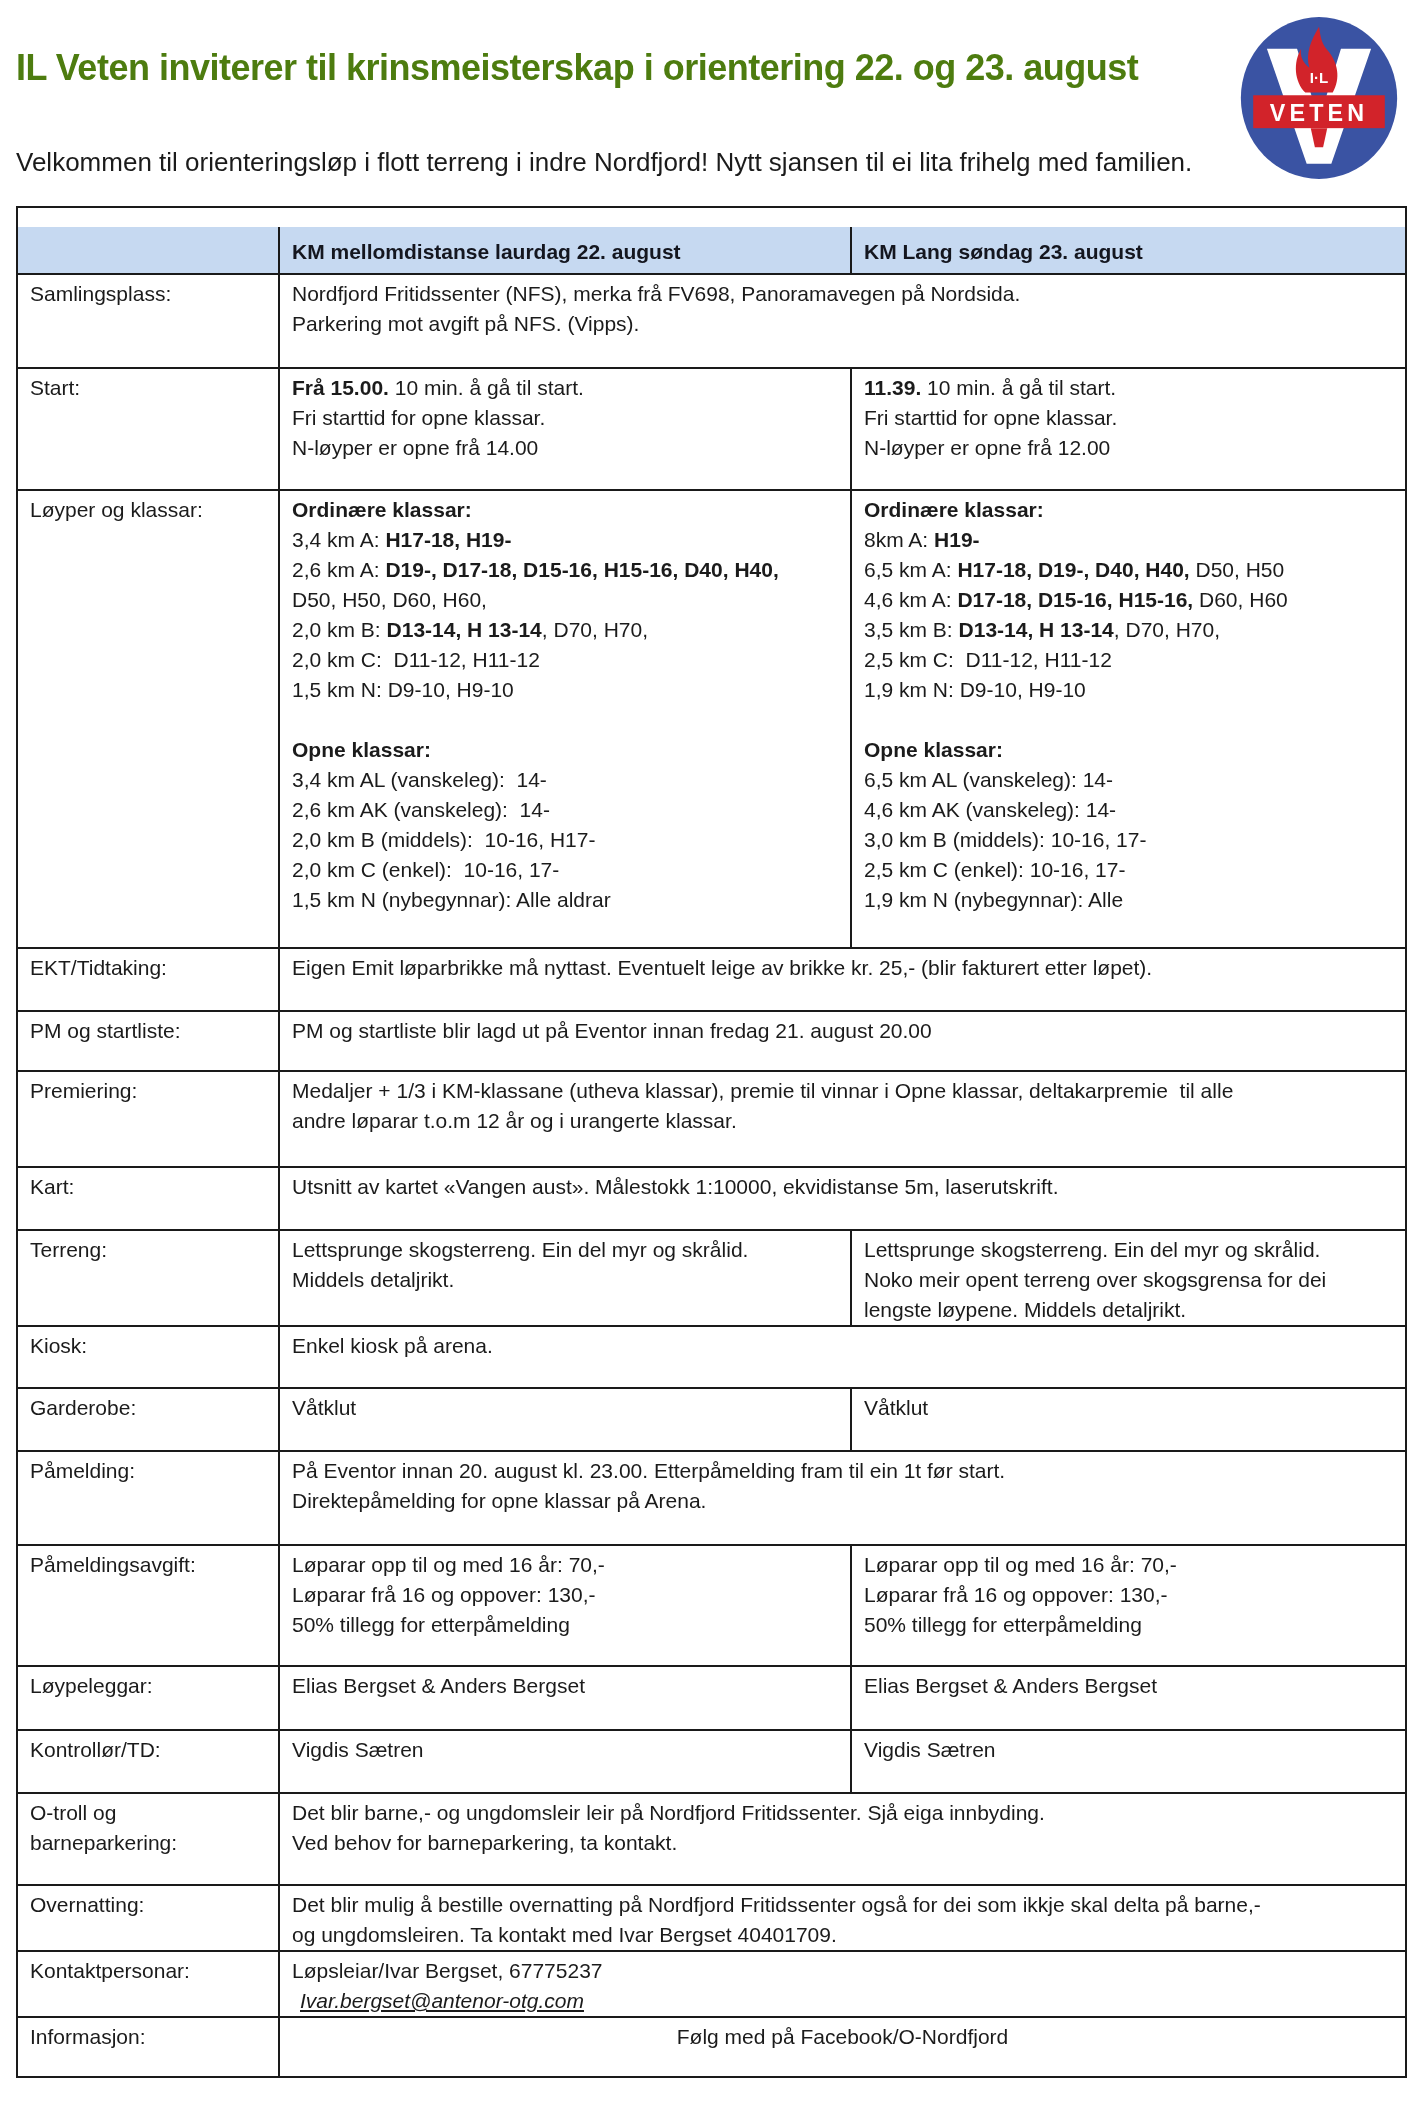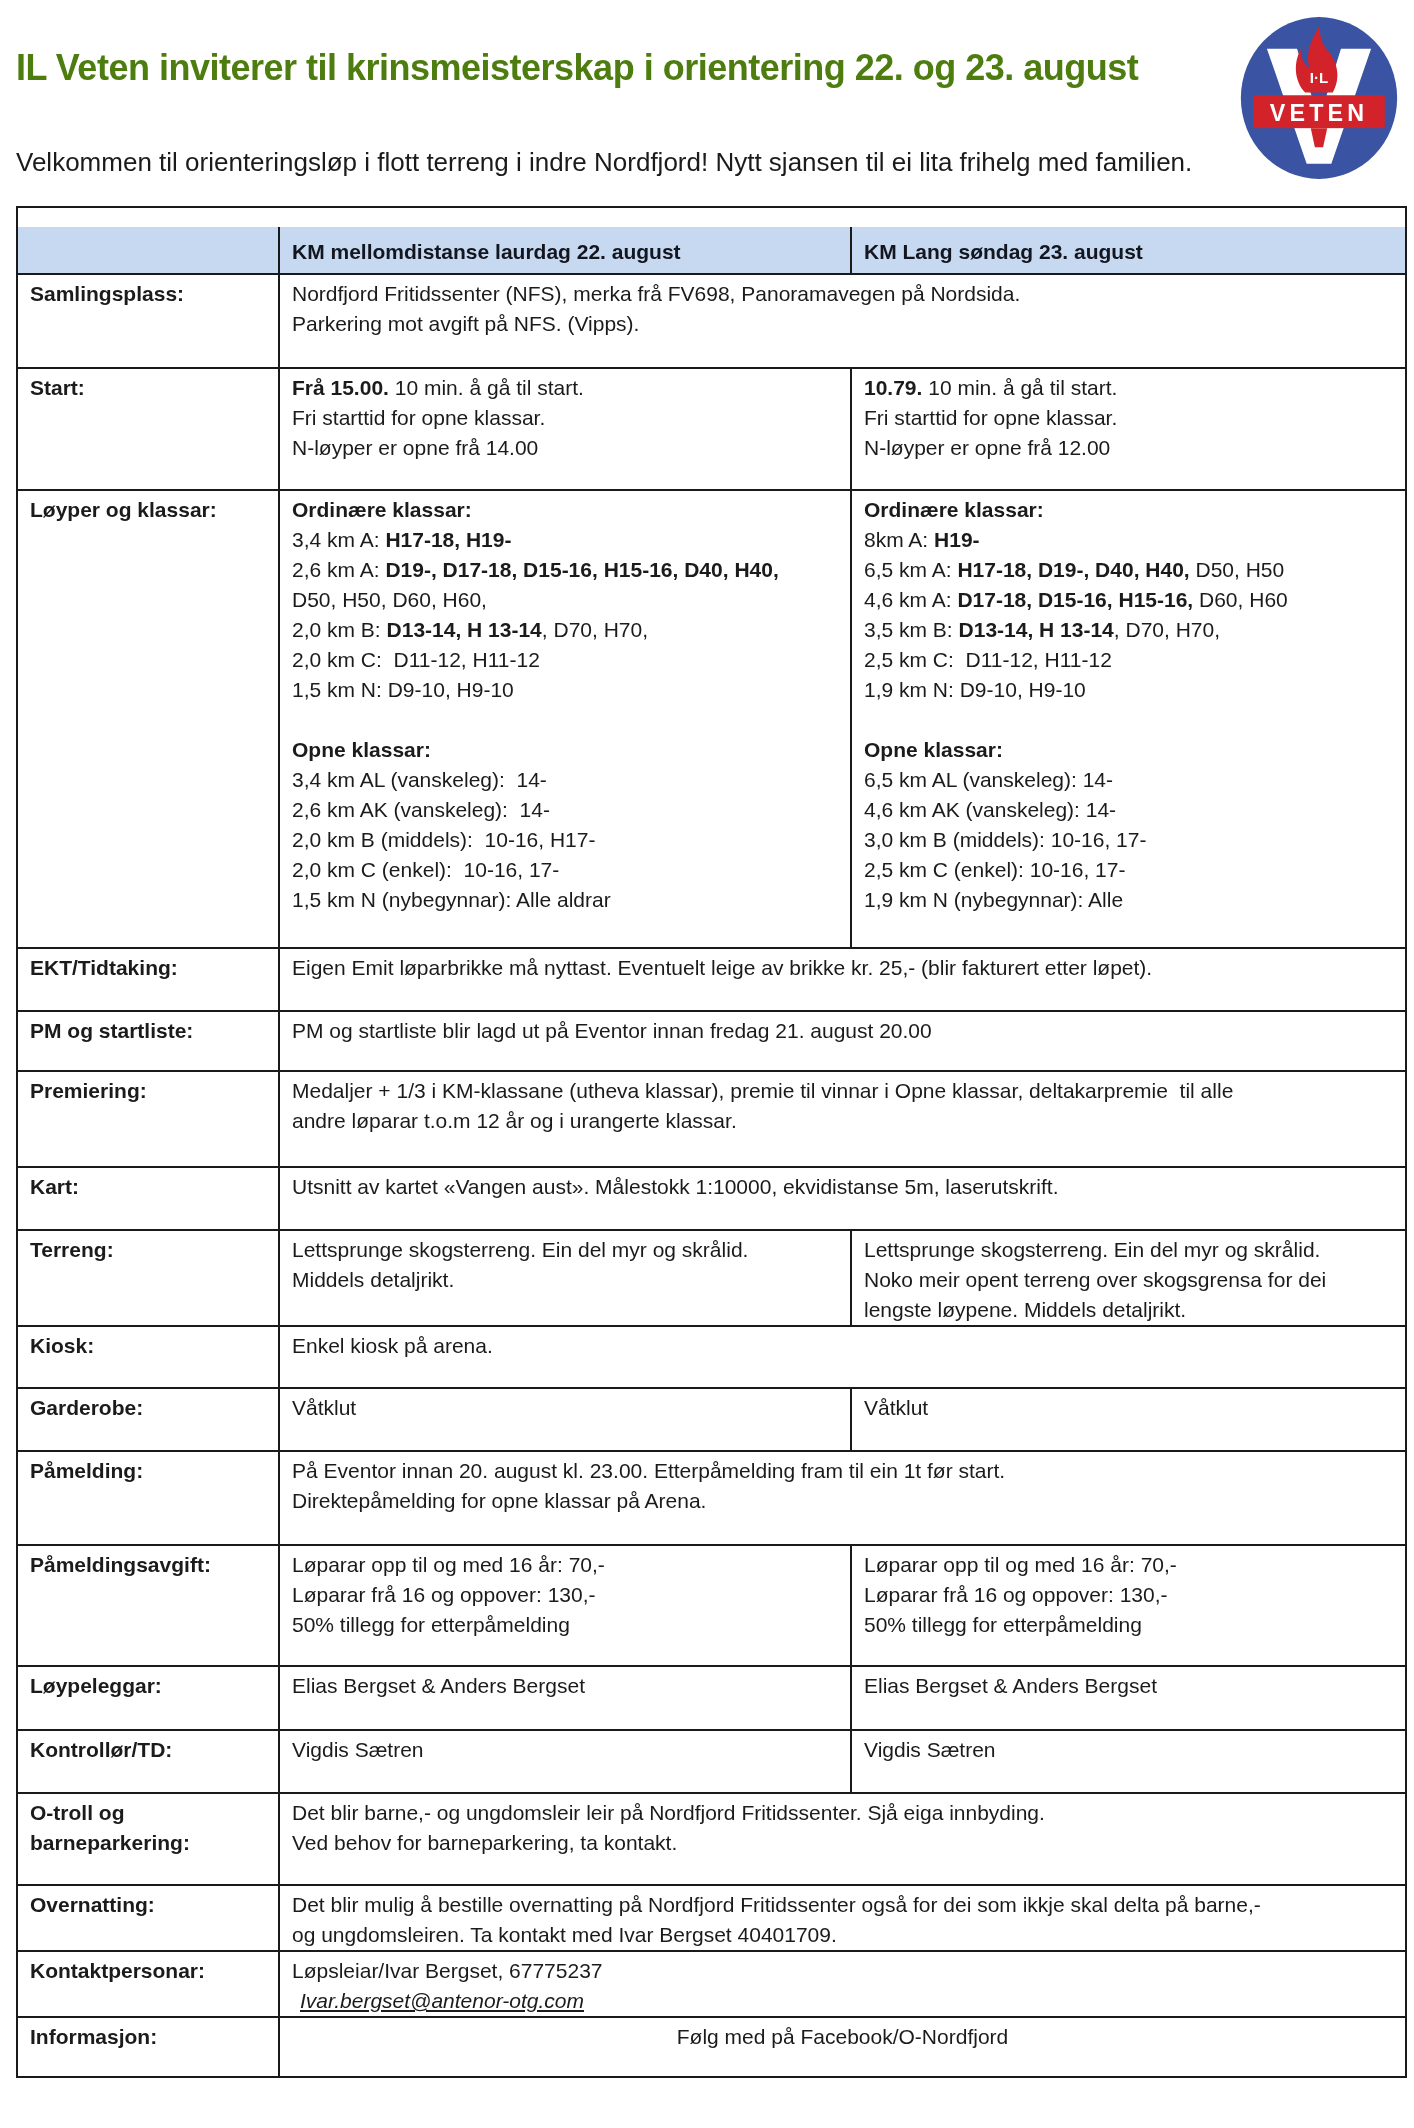--- a/index.html
+++ b/index.html
@@ -24,21 +24,21 @@
     font-size:21px;line-height:30px;
   }
   .row{display:grid;border-top:2px solid #1a1a1a;box-sizing:border-box;}
   .row:first-child{border-top:none;margin-top:19px;}
   .row.cols3{grid-template-columns:260px 572px 1fr;}
   .row.cols2{grid-template-columns:260px 1fr;}
   .cell{padding:4px 12px 0 12px;box-sizing:border-box;overflow:hidden;}
   .cell + .cell{border-left:2px solid #1a1a1a;}
   .row.header{background:#c6d9f1;}
   .row.header .cell{display:flex;align-items:center;font-weight:700;color:#14161f;}
-  .label{font-weight:700;border-radius:27px;}
+  .label{font-weight:400;border-radius:27px;}
   .line{min-height:30px;white-space:pre;}
   .line.spacer{min-height:30px;}
   .b{font-weight:700;}
   .i{font-style:italic;margin-left:8px;}
   .u{text-decoration:underline;}
   .center{text-align:center;}
 </style>
 </head>
 <body>
 
@@ -77,21 +77,21 @@
     </div>
 
     <div class="row cols3" style="min-height:122px">
       <div class="cell label wrap">Start:</div>
       <div class="cell">
           <div class="line"><span class="b">Frå 15.00.</span><span> 10 min. å gå til start.</span></div>
           <div class="line">Fri starttid for opne klassar.</div>
           <div class="line">N-løyper er opne frå 14.00</div>
         </div>
       <div class="cell">
-          <div class="line"><span class="b">10.79.</span><span> 10 min. å gå til start.</span></div>
+          <div class="line"><span class="b">11.39.</span><span> 10 min. å gå til start.</span></div>
           <div class="line">Fri starttid for opne klassar.</div>
           <div class="line">N-løyper er opne frå 12.00</div>
         </div>
     </div>
 
     <div class="row cols3" style="min-height:458px">
       <div class="cell label wrap">Løyper og klassar:</div>
       <div class="cell">
           <div class="line"><span class="b">Ordinære klassar:</span></div>
           <div class="line"><span>3,4 km A: </span><span class="b">H17-18, H19-</span></div>

